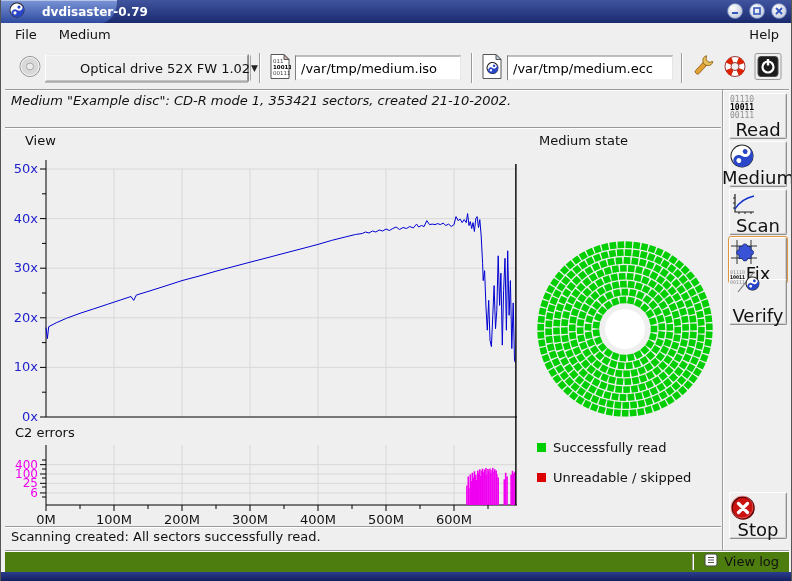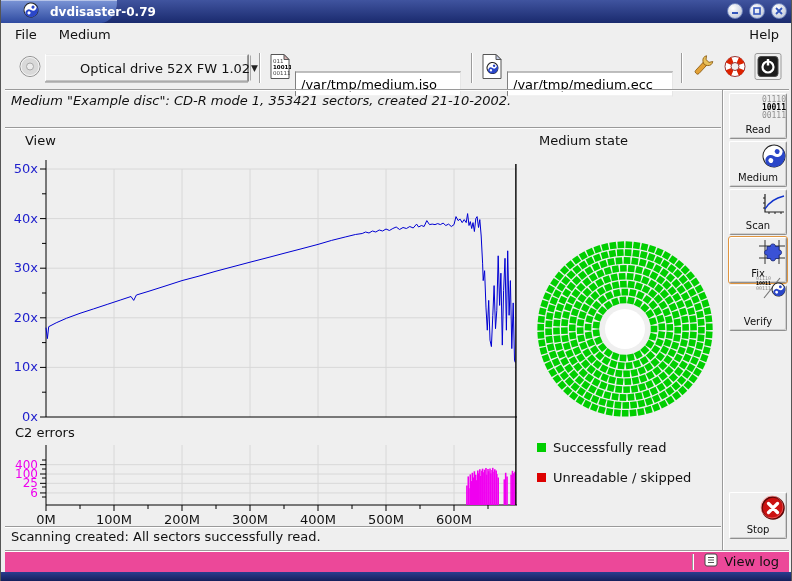--- a/index.html
+++ b/index.html
@@ -6,21 +6,21 @@
   html,body { width:792px; height:581px; }
   body { font-family:"DejaVu Sans","Liberation Sans",sans-serif; font-size:13px; color:#111; }
   .window { position:relative; width:792px; height:581px; background:#efefef; overflow:hidden;
             border-left:1px solid #555; border-right:1px solid #555; }
 
   
   .titlebar { position:absolute; left:0; top:0; width:792px; height:23px;
               background:linear-gradient(#40549f,#1a2a6e); }
   .title-tab { position:absolute; left:0; top:0; height:23px; width:116px;
                background:linear-gradient(#7b95d6,#2e4aa0);
-               border-bottom-right-radius:16px 22px; display:flex; align-items:center; gap:11px; padding-left:22px;
+               border-bottom-right-radius:16px 22px; display:flex; align-items:center; gap:17px; padding-left:8px;
                box-shadow:inset 0 1px 0 rgba(255,255,255,.45); }
   .title-text { color:#fff; font-weight:bold; font-size:12px; white-space:nowrap; }
   .win-buttons { position:absolute; right:6px; top:3px; display:flex; gap:6px; }
   .win-btn { width:16px; height:16px; border-radius:50%; border:1px solid #6f83bd;
              background:radial-gradient(circle at 35% 30%, #ffffff, #c7cede 75%);
              display:flex; align-items:center; justify-content:center; cursor:default; }
 
   
   .menubar { position:absolute; left:4px; top:23px; width:784px; height:23px; background:#efefef;
              display:flex; align-items:center; padding:0 8px; gap:18px; }
@@ -29,21 +29,21 @@
 
   .toolbar { position:absolute; left:4px; top:46px; width:784px; height:43px; background:#efefef; }
   .toolbar > * { position:absolute; top:50%; transform:translateY(-50%); }
   .tb-sep { width:2px; height:30px; border-left:1px solid #9c9c9c; border-right:1px solid #fff; }
   .combo { left:40px; width:203px; height:27px; background:#efefef; border:1px solid #999;
            border-top-color:#fff; border-left-color:#fff; box-shadow:0 1px 0 #8a8a8a,1px 0 0 #8a8a8a;
            display:flex; align-items:center; }
   .combo-text { flex:1; padding-left:8px; white-space:nowrap;margin-left:26px; }
   .combo-arrow { width:22px; height:100%; border-left:1px solid #aaa; display:flex; align-items:center; justify-content:center; font-size:9px; color:#222; }
   .entry { height:25px; border:1px solid #808080; border-bottom-color:#e6e6e6; border-right-color:#e6e6e6;
-           background:#fff; font-family:"DejaVu Sans",sans-serif; font-size:13px; padding:0 5px;margin-top:16px; }
+           background:#fff; font-family:"DejaVu Sans",sans-serif; font-size:13px; padding:0 5px; }
 
   .groove-h { position:absolute; left:4px; width:784px; height:2px; border-top:1px solid #9a9a9a; border-bottom:1px solid #fff; }
 
   
   .statusheader { position:absolute; left:4px; top:91px; width:716px; height:36px; padding-left:6px; }
   .sh-line1 { font-size:13px; }
   .sh-line2 { font-size:13px; font-style:italic; margin-top:2px; }
 
   
   .main { position:absolute; left:4px; top:128px; width:718px; height:398px; }
@@ -58,34 +58,34 @@
   .scan-sep { top:526px; }
   .scan-result { position:absolute; left:10px; top:529px; font-size:13px; }
 
   
   .sidebar { position:absolute; left:722px; top:90px; width:66px; height:460px;
              border-left:1px solid #fff; box-shadow:-1px 0 0 #9a9a9a; }
   .side-btn { position:absolute; left:5px; width:58px; height:46px; background:#efefef;
               border:1px solid #8f8f8f; border-top-color:#fff; border-left-color:#fff;
               box-shadow:inset -1px -1px 0 #cfcfcf; border-radius:2px;
               display:flex; flex-direction:column; align-items:center; justify-content:flex-end; padding-bottom:1px; }
-  .side-btn .icon-box { flex:1; display:flex; align-items:center; justify-content:flex-end; width:100%; }
-  .side-btn .blabel { font-size:10px; line-height:15px; }
+  .side-btn .icon-box { flex:1; display:flex; align-items:center; justify-content:flex-start; width:100%; }
+  .side-btn .blabel { font-size:18px; line-height:15px; }
   .btn-read   { top:3px; }
   .btn-create { top:51px; }
   .btn-scan   { top:99px; }
   .btn-fix    { top:147px; outline:1px solid #e09540; }
-  .btn-verify { top:195px;gap:14px; }
+  .btn-verify { top:189px;gap:14px; }
   .btn-stop   { top:402px; height:47px; }
   .bin { font-family:"DejaVu Sans Mono","Liberation Mono",monospace; font-size:8px; line-height:8px; color:#909090; text-align:center; }
   .bin b { color:#000; }
   .bin-sm { font-size:5px; line-height:5px; }
 
   
-  .statusbar { position:absolute; left:4px; top:550px; width:784px; height:22px; background:#ec4899;
+  .statusbar { position:absolute; left:4px; top:550px; width:784px; height:22px; background:#4d7c0f;
                border-top:1px solid #9a9a9a; box-shadow:inset 0 1px 0 #fff;
                display:flex; align-items:center; justify-content:flex-end; padding-right:10px; gap:6px; }
   .sb-divider { width:2px; height:16px; border-left:1px solid #9a9a9a; border-right:1px solid #fff; margin-right:4px; }
   .bottom-strip { position:absolute; left:0; top:572px; width:792px; height:9px;
                   background:linear-gradient(#2a3d8f,#141f5c); }
   svg text { font-family:"DejaVu Sans","Liberation Sans",sans-serif; }
 </style>
 </head>
 <body>
 

